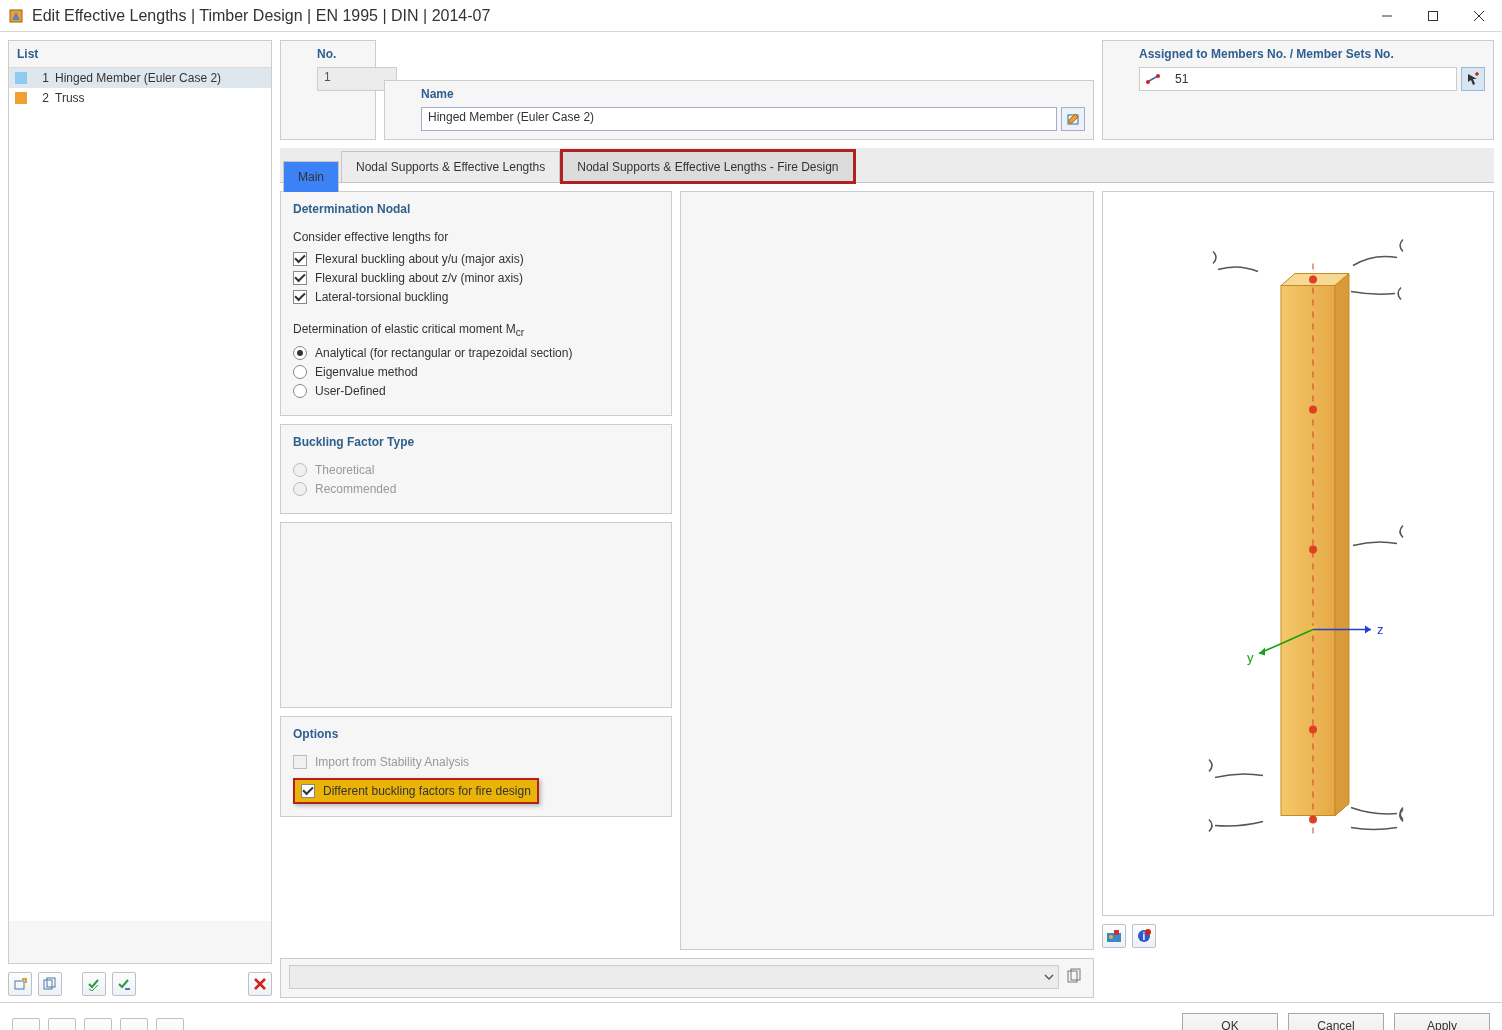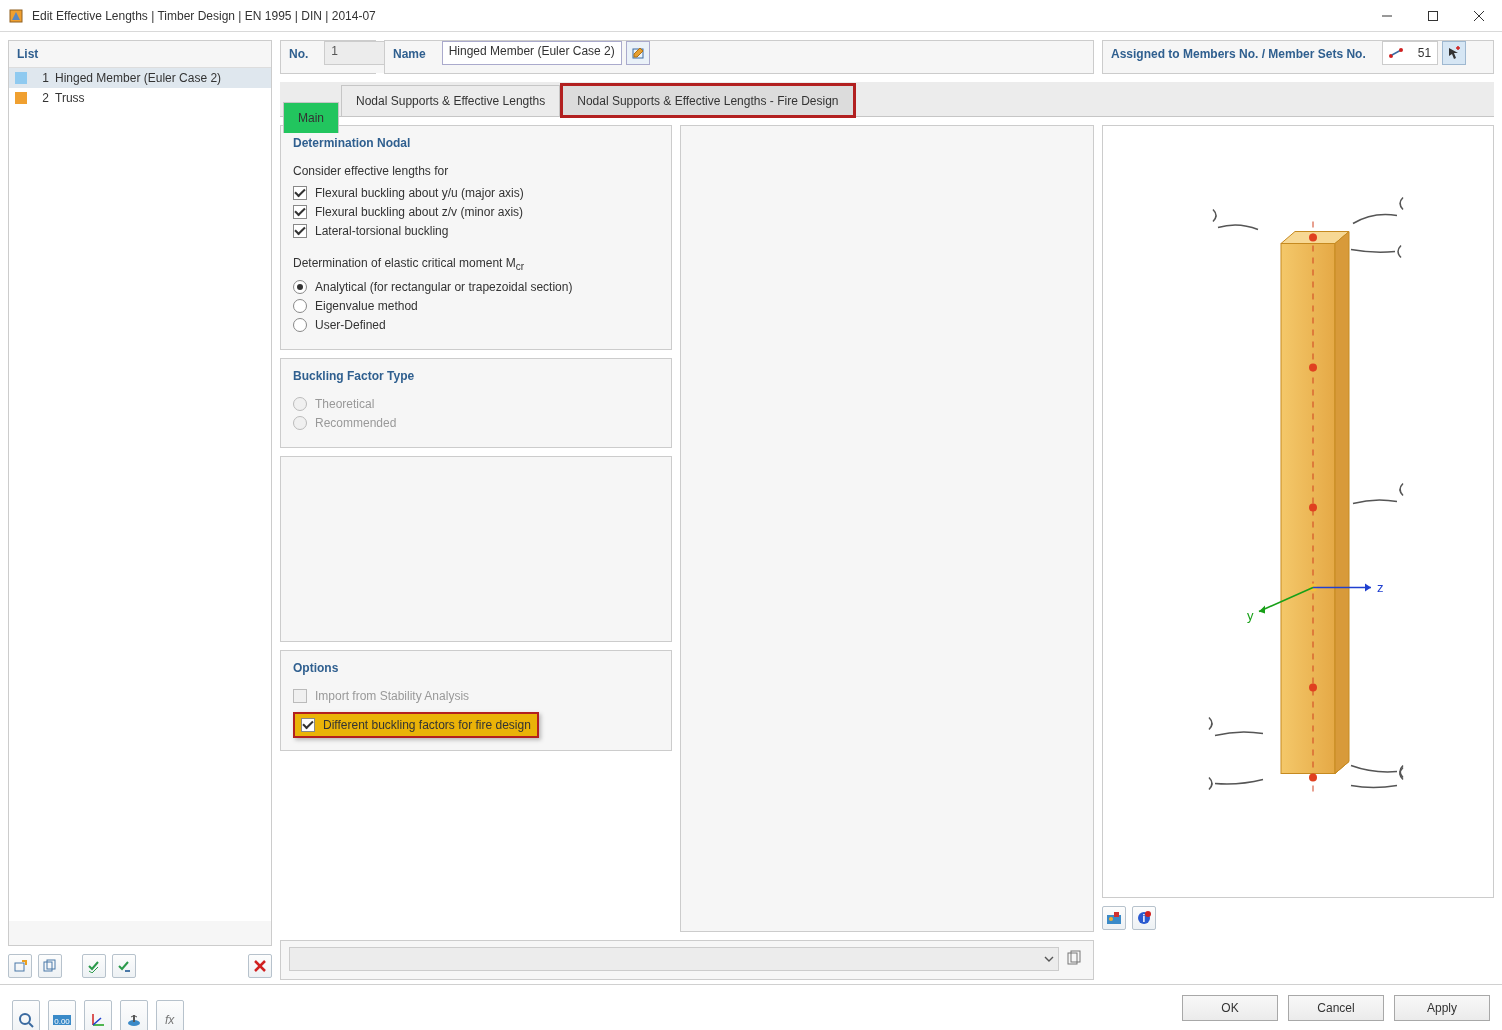--- a/index.html
+++ b/index.html
@@ -21,21 +21,21 @@
     border-bottom: 1px solid #d9d9d9;
     display: flex;
     align-items: center;
     padding: 0 0 0 8px;
   }
   .titlebar .app-icon {
     width: 16px; height: 16px;
     margin-right: 8px;
     display: inline-flex;
   }
-  .titlebar .title { flex: 1; font-size: 12px; color: #333; }
+  .titlebar .title { flex: 1; font-size: 16px; color: #333; }
   .win-controls { display: flex; }
   .win-btn {
     width: 46px; height: 32px;
     display: flex; align-items: center; justify-content: center;
     color: #333;
   }
 
   
   .content-wrap {
     flex: 1;
@@ -97,36 +97,36 @@
     flex-direction: column;
     gap: 8px;
   }
   .top-row {
     display: flex;
     gap: 8px;
   }
   .field-group {
     border: 1px solid #ccc;
     background: #f6f6f6;
-    display: flex; flex-direction: row;
+    display: flex; flex-direction: column; padding-left: 28px;
   }
   .field-group .panel-header { border-bottom: none; }
   .group-body {
     padding: 0 8px 8px 8px;
     background: #f6f6f6;
   }
   .no-group { width: 96px; }
   .no-field {
     width: 80px; height: 24px;
     background: #ececec;
     border: 1px solid #ccc;
     padding: 2px 6px;
     color: #555;
   }
-  .name-group { flex: 1; }
+  .name-group { flex: 1; margin-top: 40px; }
   .name-row { display:flex; gap:4px; }
   .name-input {
     flex:1; height:24px;
     border:1px solid #aac;
     background:#fff;
     padding: 2px 6px;
   }
   .name-edit-btn {
     width: 24px; height:24px;
     border:1px solid #aac;
@@ -158,24 +158,24 @@
   }
   .tab {
     padding: 8px 14px 8px 14px;
     border: 1px solid #c6c6c6;
     border-bottom: none;
     background: #ececec;
     color: #333;
     cursor: default;
   }
   .tab.active {
-    background: #22c55e;
+    background: #3b82f6;
     border-top: 1px solid #c6c6c6;
     position: relative;
-    top: 17px;
+    top: 10px;
   }
   .tab.highlight {
     outline: 3px solid #b22020;
     outline-offset: -1px;
     background: #dcdcdc;
   }
 
   .settings-row {
     display:flex;
     gap: 8px;

